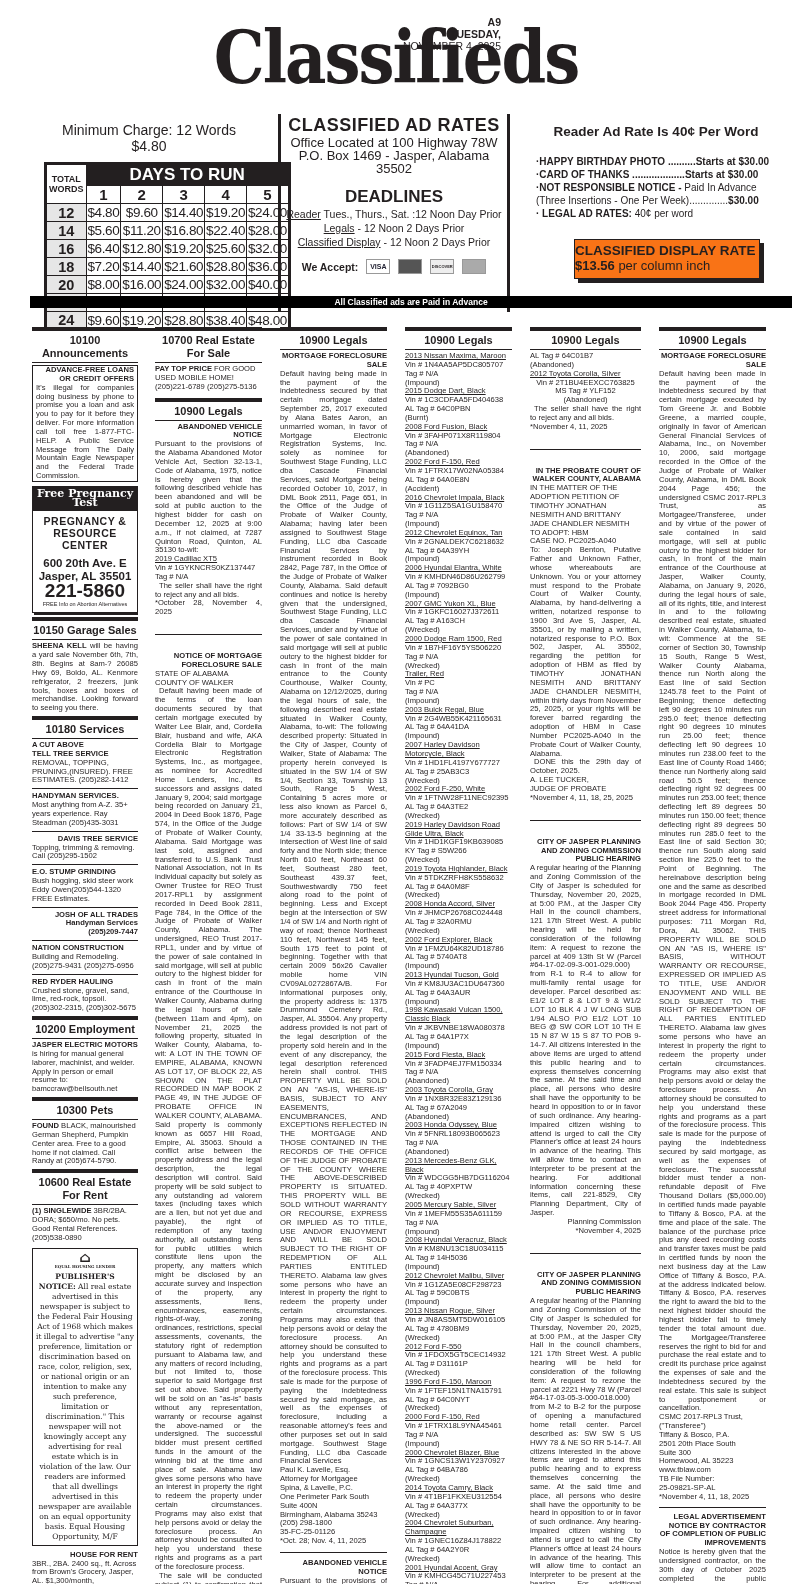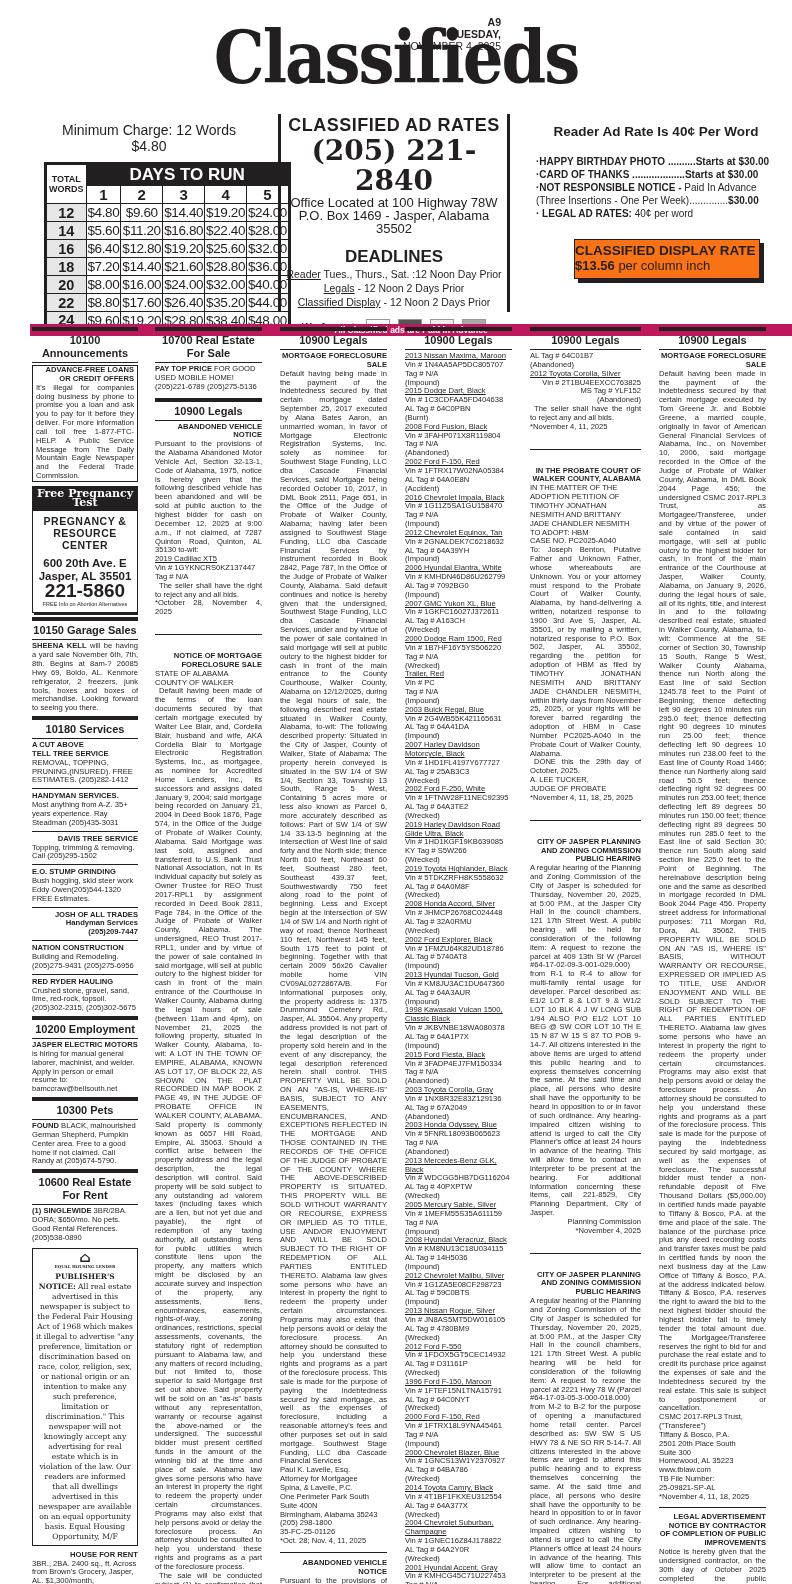--- a/index.html
+++ b/index.html
@@ -25,21 +25,21 @@
 .center-box .addr{font-size:13px;line-height:13px}
 .center-box .dl{font-weight:bold;font-size:17px;margin-top:12px}
 .center-box .dline{font-size:10.5px;line-height:14px}
 .center-box .u{text-decoration:underline}
 .accept{display:flex;align-items:center;justify-content:center;gap:8px;margin-top:10px;font-weight:bold;font-size:10.5px}
 .card{width:24px;height:15px;border:1px solid #999;font-size:7px;font-weight:bold;display:flex;align-items:center;justify-content:center}
 .card.visa{color:#223;background:#fff}
 .card.mc{background:#555}
 .card.disc{background:#eee;font-size:4px}
 .card.amex{background:#aaa}
-.paid-bar{position:absolute;left:30px;top:324px;width:762px;height:12px;background:#be185d;color:#fff;font-size:8.5px;font-weight:bold;text-align:center;line-height:12px}
+.paid-bar{position:absolute;left:30px;top:296px;width:762px;height:12px;background:#000000;color:#fff;font-size:8.5px;font-weight:bold;text-align:center;line-height:12px}
 .right-box{position:absolute;left:536px;top:124px;width:240px}
 .right-box .head{font-weight:bold;font-size:13.5px;text-align:center;margin-bottom:16px}
 .right-box .line{font-size:10px;line-height:13px;white-space:nowrap}
 .right-box .line b{font-weight:bold}
 .disp-rate{position:absolute;left:574px;top:239px;width:186px;height:40px;border:1.5px solid #231f20;background:#f97316;box-shadow:4px 4px 0 #231f20;}
 .disp-rate .t{font-weight:bold;font-size:13.5px;margin-top:3px}
 .disp-rate .v{font-size:13px}
 .col{position:absolute;top:327px;font-size:7.6px;line-height:8.85px;text-align:justify;overflow:hidden;height:1257px}
 .col .sect{border-top:4px solid #231f20;border-bottom:1.5px solid #231f20;text-align:center;font-weight:bold;font-size:11px;line-height:13px;padding:3px 0 2px;margin-bottom:2px}
 .col p{margin:0}
@@ -141,21 +141,20 @@
           <td class="p">$28.80</td>
           <td class="p">$38.40</td>
           <td class="p">$48.00</td>
         </tr>
   </tbody>
     </table>
 </div>
 
 <div class="center-box">
   <div class="car">CLASSIFIED AD RATES</div>
-  <div class="phone">(205) 221-2840</div>
   <div class="addr">Office Located at 100 Highway 78W</div>
   <div class="addr">P.O. Box 1469 - Jasper, Alabama 35502</div>
   <div class="dl">DEADLINES</div>
   <div class="dline"><span class="u">Reader</span><span> Tues., Thurs., Sat. :12 Noon Day Prior</span></div>
   <div class="dline"><span class="u">Legals</span><span> - 12 Noon 2 Days Prior</span></div>
   <div class="dline"><span class="u">Classified Display</span><span> - 12 Noon 2 Days Prior</span></div>
   <div class="accept">
     <span>We Accept:</span>
     <span class="card visa">VISA</span>
     <span class="card mc"></span>
@@ -474,21 +473,21 @@
         <p>Tag # N/A</p>
       </div>
     </div>
 </div>
 
 <div class="col" style="left:530px;width:111px">
   <div class="sect">10900 Legals</div>
   <p style="white-space:pre-line;text-align:left">AL Tag # 64C01B7
 (Abandoned)</p>
   <p class="ul">2012 Toyota Corolla, Silver</p>
-  <p style="white-space:pre-line;text-align:right">Vin # 2T1BU4EEXCC763825
+  <p style="white-space:pre-line;text-align:center">Vin # 2T1BU4EEXCC763825
 MS Tag # YLF152
 (Abandoned)</p>
   <p style="text-indent:4px">The seller shall have the right to reject any and all bids.</p>
   <p>*November 4, 11, 2025</p>
   <div class="gap"></div>
     <div class="rule"></div>
     <div class="gap"></div>
   <p class="hd">IN THE PROBATE COURT OF WALKER COUNTY, ALABAMA</p>
   <p style="font-weight:normal;white-space:pre-line;text-align:left">IN THE MATTER OF THE ADOPTION PETITION OF TIMOTHY JONATHAN NESMITH AND BRITTANY JADE CHANDLER NESMITH TO ADOPT: HBM
 CASE NO. PC2025-A040</p>

